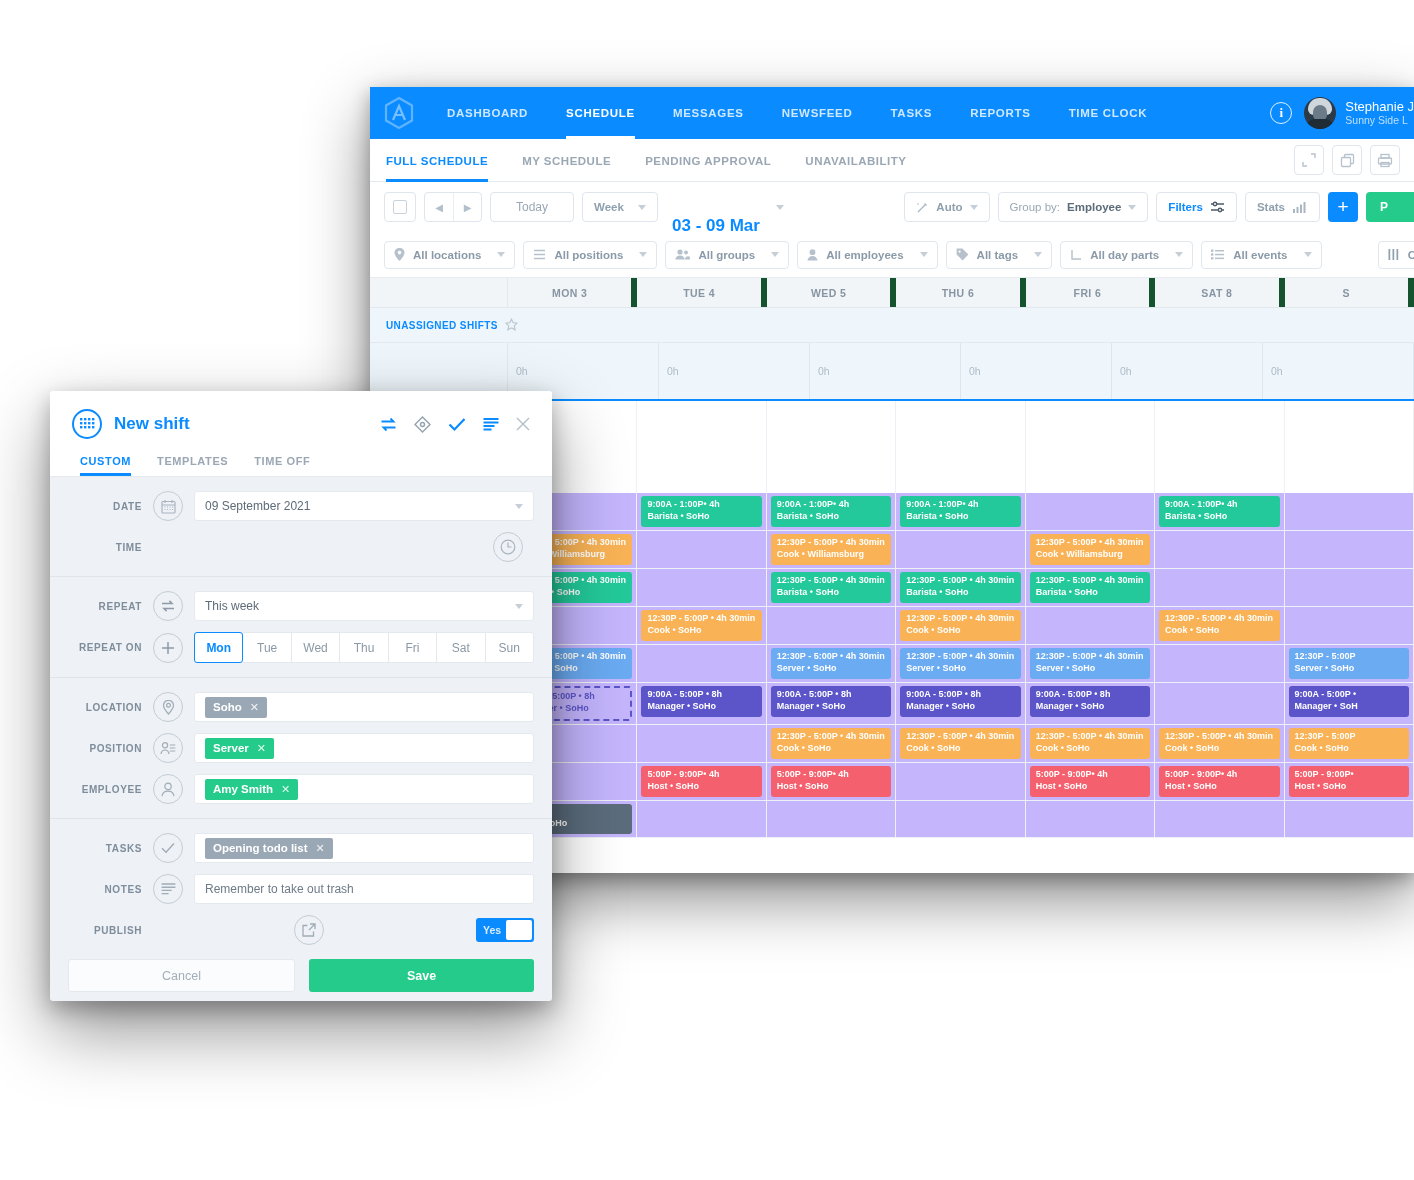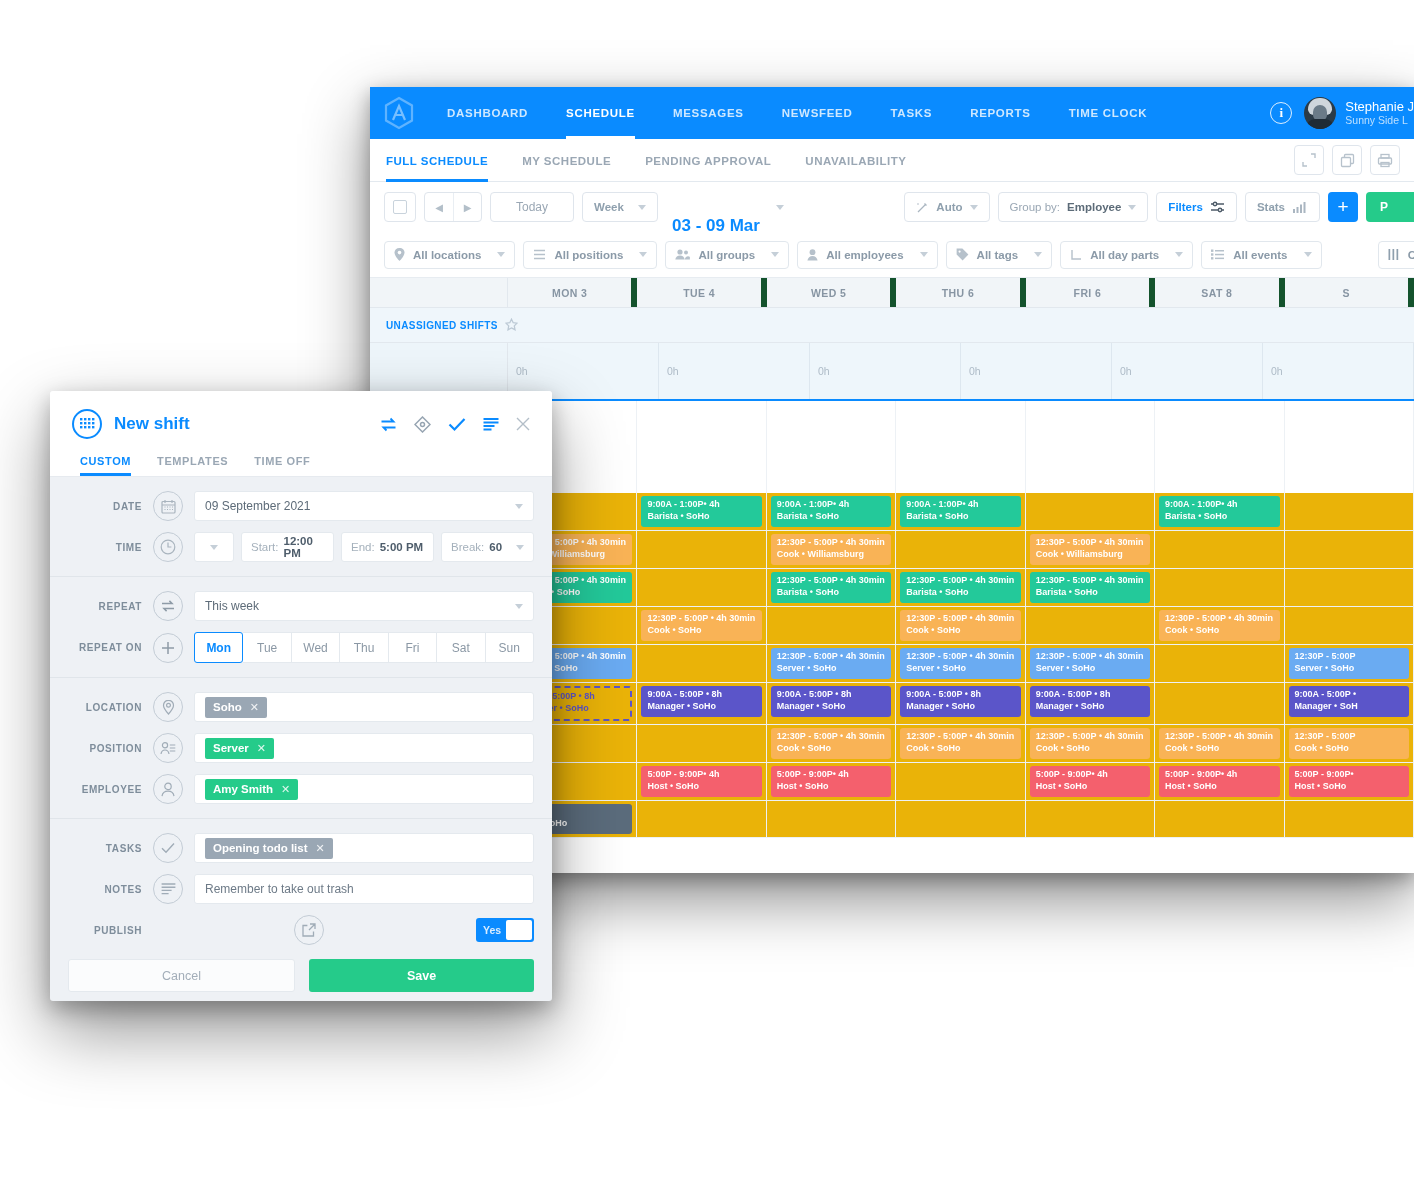--- a/index.html
+++ b/index.html
@@ -151,21 +151,21 @@
     padding-left:16px; gap:7px; border-bottom:1px solid #e2e8ee;
   }
   .unassigned-label{ color:#0a8bff; font-size:10px; font-weight:bold; letter-spacing:0.4px;}
   .unassigned-row{
     height:58px; background:#eef6fb; display:flex; border-bottom:2px solid #0a8bff;
   }
   .unassigned-row .cal-rowhead{ background:#eef6fb;}
   .ucell{ flex:1 1 0; border-right:1px solid #dde7ef; position:relative;}
   .ucell span{ position:absolute; left:8px; top:22px; font-size:10.5px; color:#aebbc7;}
 
-  .cal-body{ position:relative; background:#eab308; }
+  .cal-body{ position:relative; background:#c4b5fd; }
   .emp-row{ display:flex; border-bottom:1px solid #edf1f5; }
   .emp-row .cal-rowhead{ background:#fff; }
   .dcell{ flex:1 1 0; border-right:1px solid #edf1f5; padding:3px 4px; min-height:29px;}
   .shift{
     border-radius:3px; padding:3px 6px 4px 6px; color:#fff;
     font-size:9px; font-weight:bold; line-height:1.33;
     white-space:nowrap; overflow:hidden;
   }
   .shift .l2{ font-weight:bold; }
   .shift.dashed{ background:transparent !important; border:2px dashed #5b55c9; color:#5b55c9;}
@@ -836,38 +836,20 @@
         </div>
       </div>
       <div class="m-row">
         <div class="m-label">TIME</div>
         <div class="m-icn">
           <svg width="16" height="16" viewBox="0 0 16 16" fill="none" stroke="#a9b4be" stroke-width="1.2">
             <circle cx="8" cy="8" r="6.8"></circle>
               <path d="M8 3.5V8h3.4"></path>
           </svg>
         </div>
-        <div class="time-grp">
-          <div class="t-field t-small">
-            <span class="caret"></span>
-          </div>
-          <div class="t-field" style="flex:1 1 0;">
-            <span class="t-lab">Start:</span>
-            <span class="t-val">12:00 PM</span>
-          </div>
-          <div class="t-field" style="flex:1 1 0;">
-            <span class="t-lab">End:</span>
-            <span class="t-val">5:00 PM</span>
-          </div>
-          <div class="t-field" style="flex:1 1 0;">
-            <span class="t-lab">Break:</span>
-            <span class="t-val">60</span>
-            <span class="caret" style="margin-left:auto;"></span>
-          </div>
-        </div>
       </div>
     </div>
     <div class="m-sep"></div>
 
     <div class="m-section">
       <div class="m-row">
         <div class="m-label">REPEAT</div>
         <div class="m-icn">
           <svg width="16" height="14" viewBox="0 0 16 14" fill="none" stroke="#8e9ba7" stroke-width="1.5">
             <path d="M2 4.5h10l-2.6-2.6M14 9.5H4l2.6 2.6"></path>

